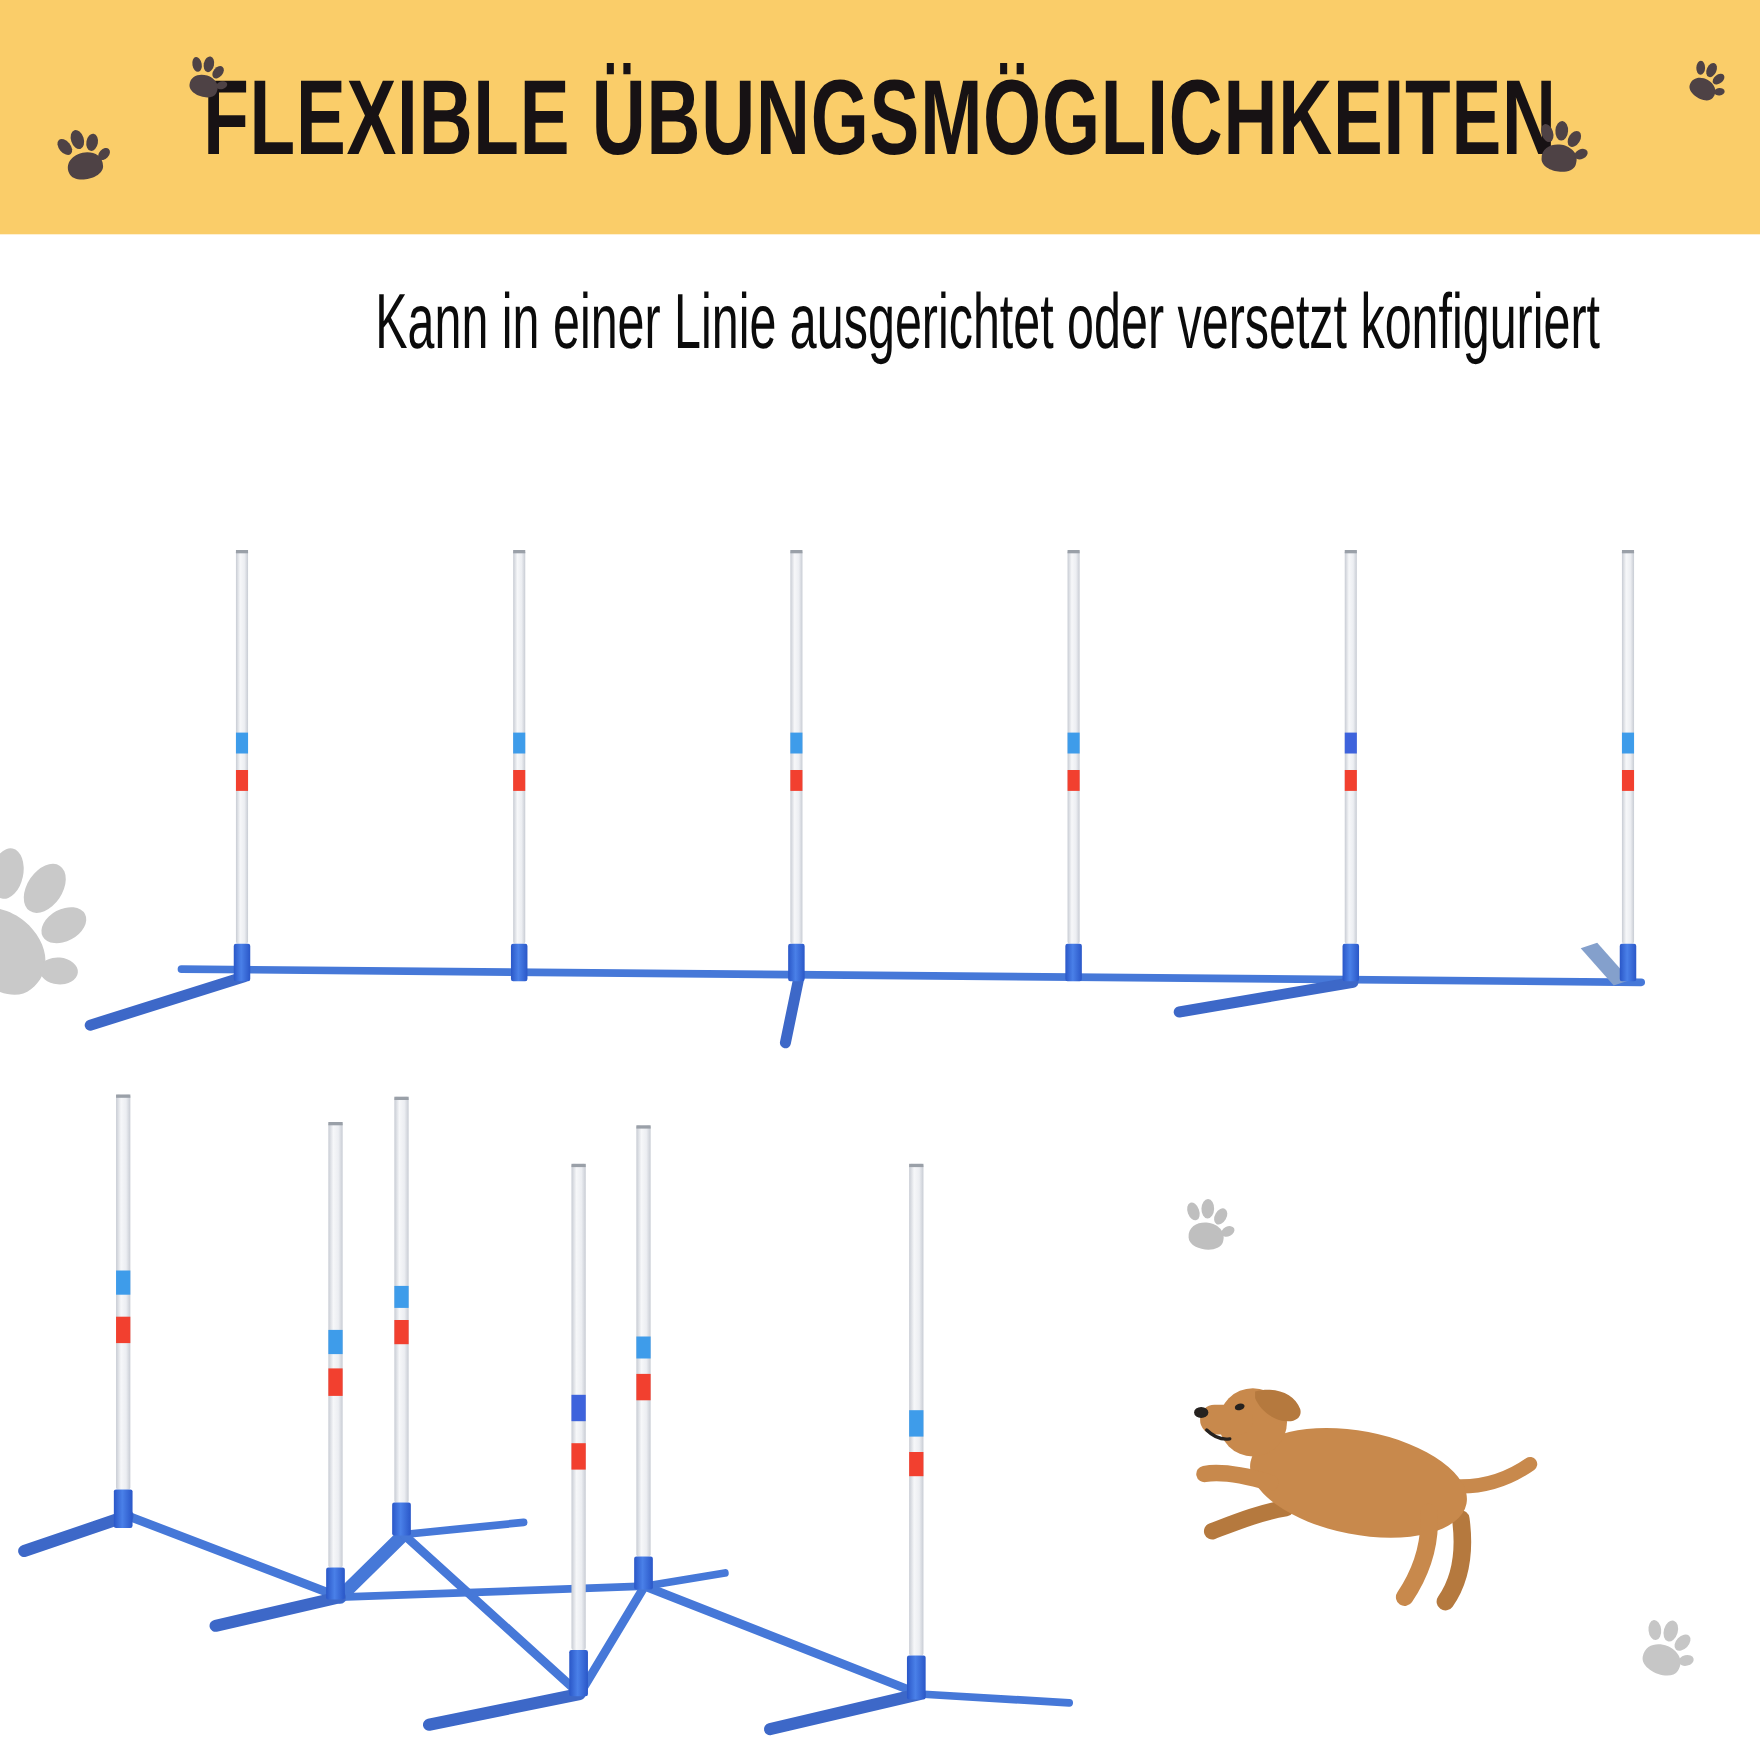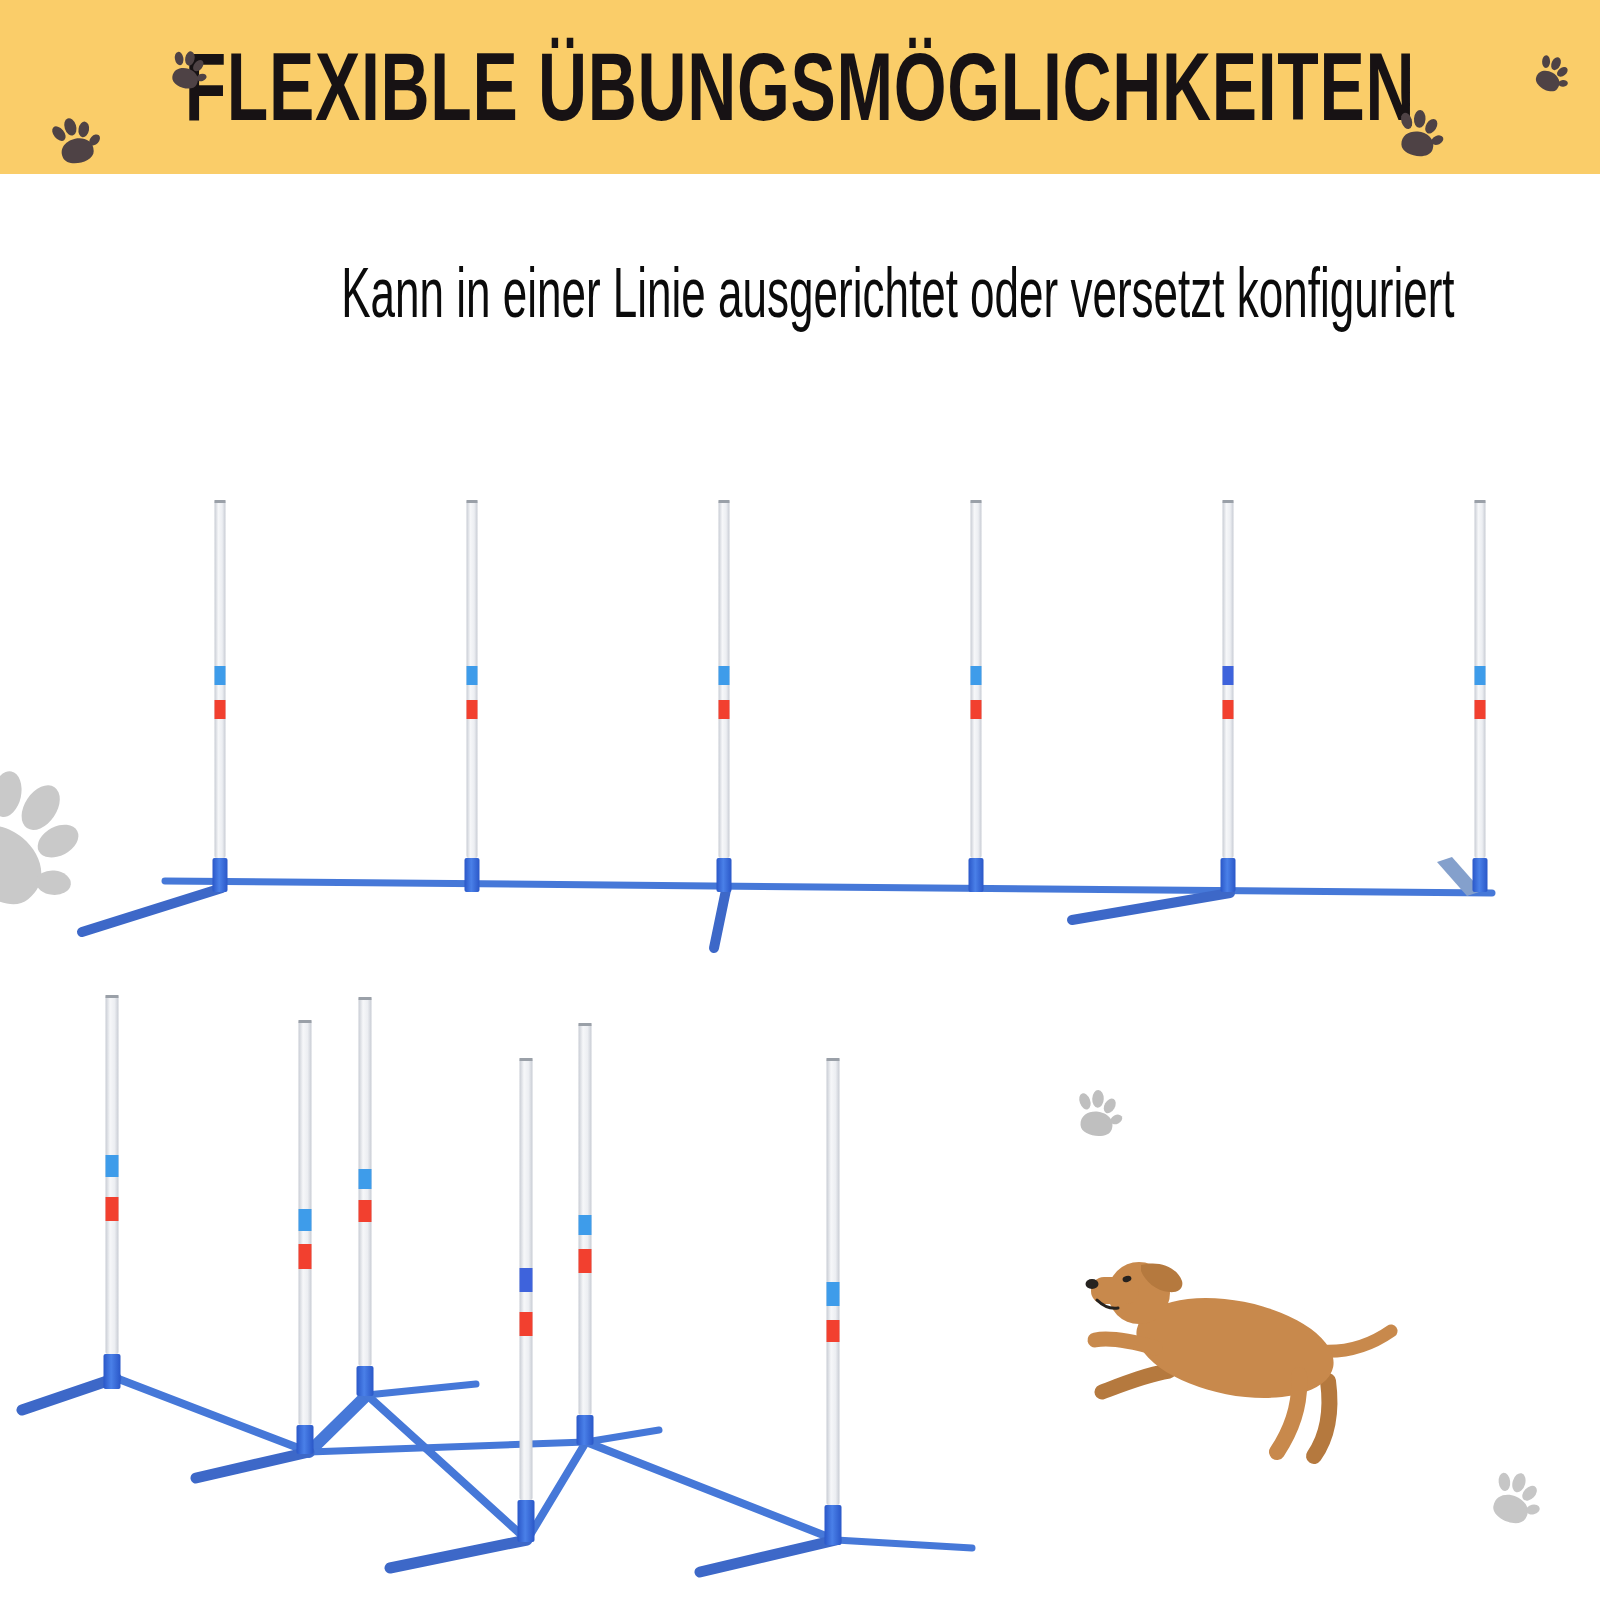--- a/index.html
+++ b/index.html
@@ -4,21 +4,21 @@
 <style>
   html,body{margin:0;padding:0;background:#ffffff;}
   #canvas{
     position:relative;
     width:1600px;height:1600px;
     overflow:hidden;
     background:#ffffff;
     font-family:"Liberation Sans", sans-serif;
   }
   #header-band{
-    position:absolute;left:0;top:0;width:1600px;height:174px;
+    position:absolute;left:0;top:0;width:1600px;height:213px;
     display:flex;align-items:center;justify-content:center;
     z-index:1;
   }
   #headline{
     margin:0;
     font-size:97px;
     font-weight:700;
     white-space:nowrap;
     transform:scaleX(0.70);
     transform-origin:center center;

